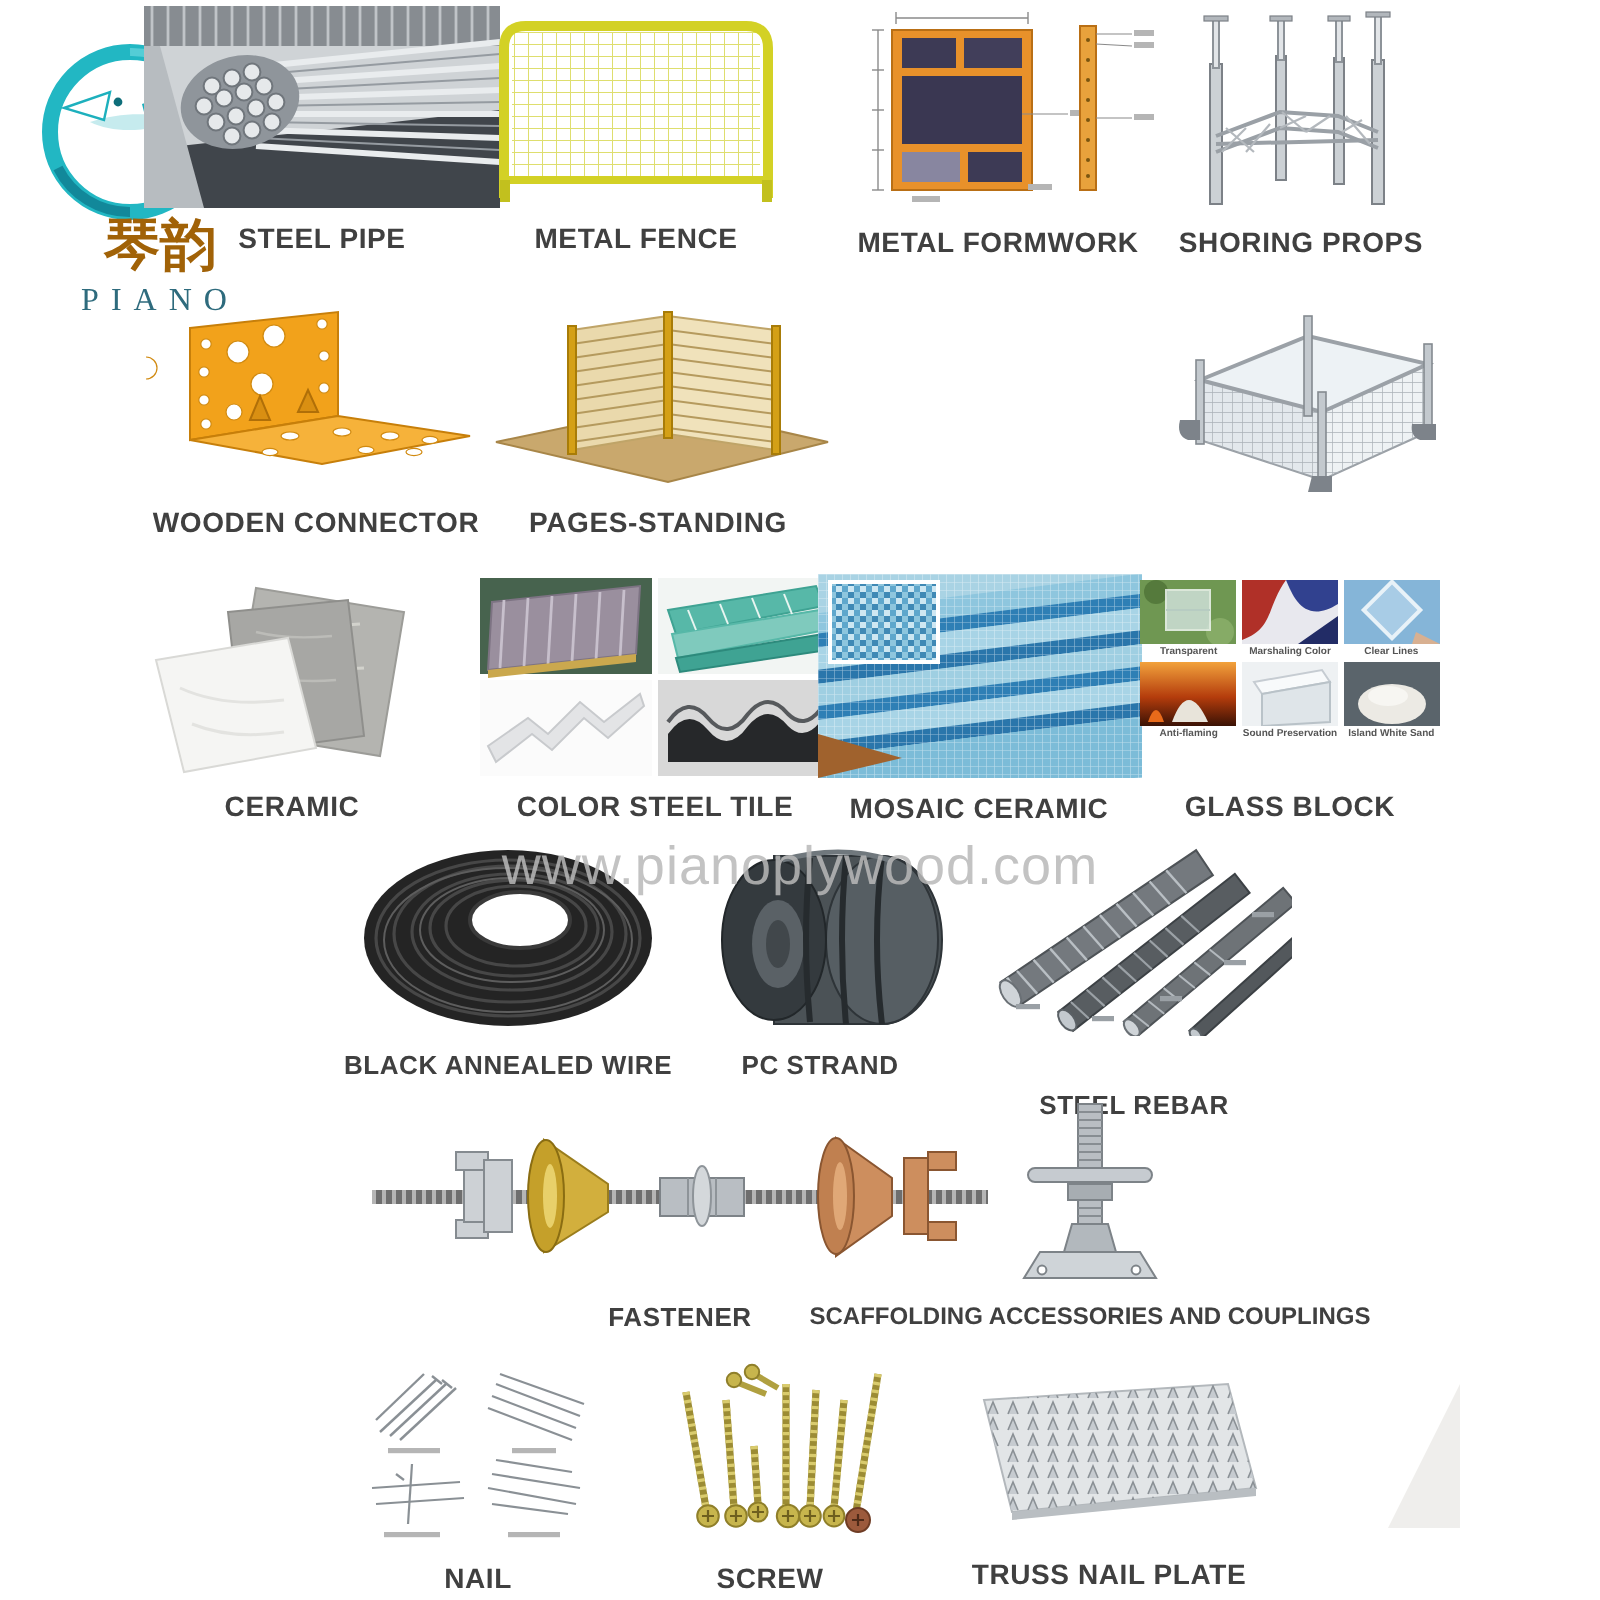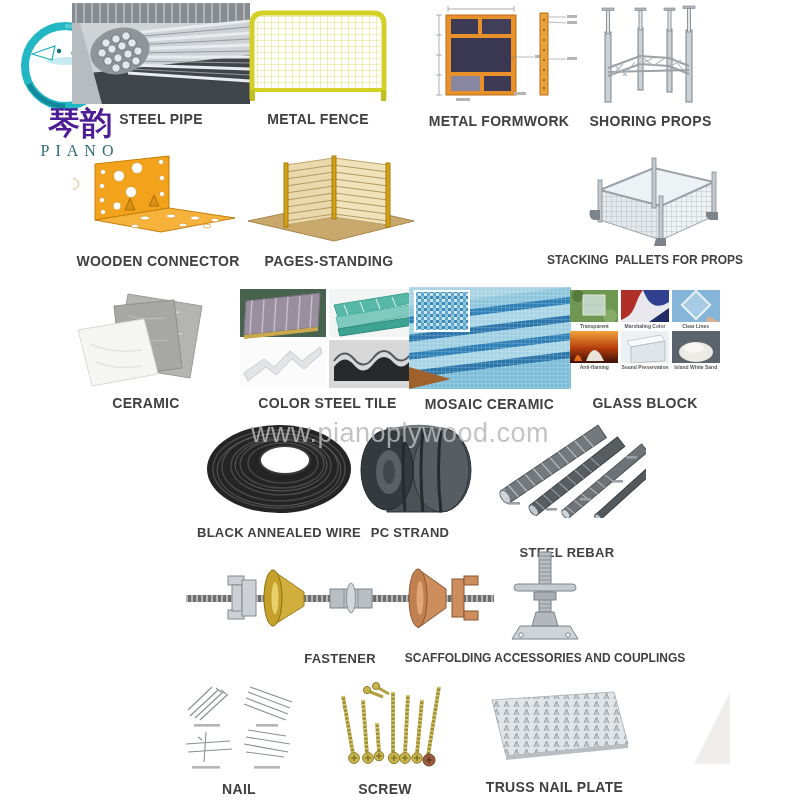--- a/index.html
+++ b/index.html
@@ -9,21 +9,21 @@
   .img{width:100%;display:flex;align-items:flex-end;justify-content:center;}
   .lbl{font-weight:bold;color:#404040;font-size:14px;letter-spacing:.3px;
        white-space:pre;margin-top:7px;text-align:center;}
   .lbl.sm{font-size:12px;letter-spacing:0;}
   .lbl.md{font-size:13px;}
   .watermark{position:absolute;left:0;top:418px;width:800px;text-align:center;z-index:6;
        font-size:27px;color:#b9b9b9;opacity:.85;letter-spacing:.5px;pointer-events:none;}
   
   .logo{position:absolute;left:5px;top:14px;width:150px;height:155px;}
   .logo .zh{position:absolute;left:36px;top:94px;width:78px;text-align:center;
-       color:#4c1d95;font-weight:bold;font-size:32px;line-height:30px;}
+       color:#a16207;font-weight:bold;font-size:28px;line-height:30px;}
   .logo .en{position:absolute;left:16px;top:128px;width:118px;text-align:center;
        color:#2e6b7d;font-size:16px;letter-spacing:6px;
        font-family:"Liberation Serif", serif;}
   
   .gb{display:grid;grid-template-columns:repeat(3,1fr);gap:2px;width:150px;}
   .gb .t{display:flex;flex-direction:column;align-items:center;}
   .gb .cap{font-size:5px;color:#555;margin-top:1px;white-space:nowrap;font-weight:bold;}
   .fragment{position:absolute;left:694px;top:692px;width:0;height:0;
        border-left:36px solid transparent;border-bottom:72px solid #efeeec;}
 </style>
@@ -324,21 +324,20 @@
           <rect x="146" y="26" width="4" height="46"></rect>
             <rect x="93" y="50" width="4" height="46"></rect>
         </g>
         <g fill="#7d838a">
           <path d="M24,64 h10 v10 h-6 q-6,-2 -4,-10 z"></path>
           <path d="M90,92 h10 v8 h-12 z"></path>
           <path d="M140,66 h12 v8 h-8 q-5,-2 -4,-8 z"></path>
         </g>
       </svg>
     </div>
-    <div class="lbl sm">STACKING  PALLETS FOR PROPS</div>
   </div>
 
   <div class="cell" style="left:70px;top:288px;width:152px;">
     <div class="img" style="height:100px">
       <svg width="152" height="100" viewBox="0 0 152 100">
         <polygon points="58,6 132,18 120,90 46,78" fill="#b4b4b0" stroke="#9c9c98"></polygon>
         <path d="M70,20 q18,6 40,4 M64,40 q22,8 48,6 M60,62 q20,6 44,6" stroke="#d2d2cc" stroke-width="1.5" fill="none"></path>
         <polygon points="44,18 104,12 112,80 52,88" fill="#a7a7a4" stroke="#8f8f8c"></polygon>
         <path d="M58,28 q16,4 38,2 M56,48 q18,6 42,4" stroke="#bcbcb8" stroke-width="1.2" fill="none"></path>
         <polygon points="8,42 74,31 88,86 22,98" fill="#f5f5f3" stroke="#d9d9d6"></polygon>
@@ -475,21 +474,21 @@
             <ellipse cx="24" cy="21" rx="17" ry="10" fill="#eceae4"></ellipse>
             <ellipse cx="22" cy="17" rx="10" ry="5" fill="#f7f6f2"></ellipse>
           </svg>
           <div class="cap">Island White Sand</div>
         </div>
       </div>
     </div>
     <div class="lbl">GLASS BLOCK</div>
   </div>
 
-  <div class="cell" style="left:170px;top:414px;width:168px;margin-left:25px;">
+  <div class="cell" style="left:170px;top:414px;width:168px;">
     <div class="img" style="height:104px">
       <svg width="168" height="104" viewBox="0 0 168 104">
         <ellipse cx="84" cy="55" rx="72" ry="44" fill="#242424"></ellipse>
         <g fill="none" stroke="#474747" stroke-width="1.6">
           <ellipse cx="84" cy="55" rx="66" ry="39"></ellipse>
             <ellipse cx="85" cy="53" rx="58" ry="34"></ellipse>
           <ellipse cx="86" cy="52" rx="50" ry="29"></ellipse>
             <ellipse cx="87" cy="50" rx="42" ry="24"></ellipse>
           <ellipse cx="88" cy="49" rx="35" ry="20"></ellipse>
         </g>

